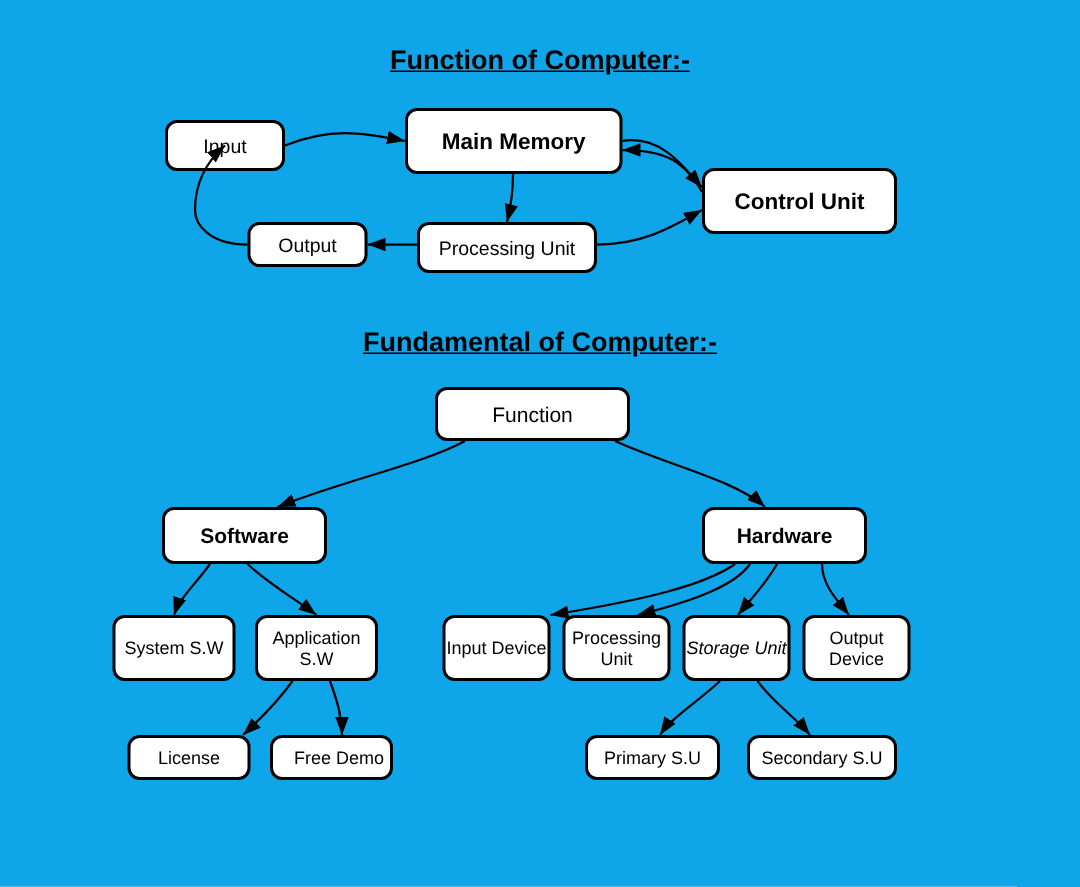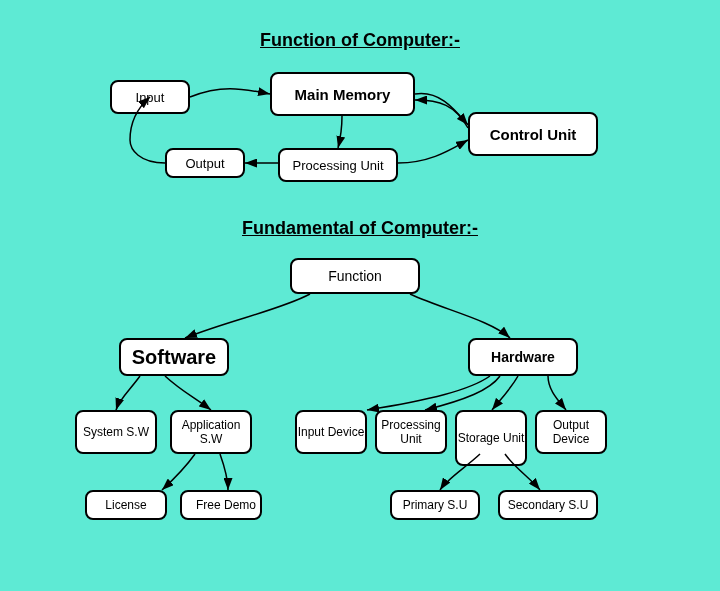--- a/index.html
+++ b/index.html
@@ -8,21 +8,21 @@
       font-family: Arial, sans-serif;
       width: 720px;
       height: 591px;
       overflow: hidden;
       position: relative;
     }
     .page {
       width: 720px;
       height: 591px;
       position: relative;
-      background: #5eead4;
+      background: #0ea5e9;
     }
     .section-title {
       font-size: 18px;
       font-weight: bold;
       text-decoration: underline;
       text-align: center;
     }
     .box {
       border: 2px solid #000;
       border-radius: 8px;
@@ -87,33 +87,33 @@
 
     <path d="M 165,163 C 140,163 130,150 130,140 C 130,125 135,110 150,97" stroke="#000" stroke-width="1.5" fill="none" marker-end="url(#arrowhead)"></path>
 
     <path d="M 398,163 C 430,163 450,150 468,140" stroke="#000" stroke-width="1.5" fill="none" marker-end="url(#arrowhead)"></path>
   </svg>
 
   <div class="section-title" style="position:absolute; top:218px; left:0; width:720px;">Fundamental of Computer:-</div>
 
   <div class="box" style="left:290px; top:258px; width:130px; height:36px; font-size:14px;">Function</div>
 
-  <div class="box box-bold" style="left:108px; top:338px; width:110px; height:38px; font-size:20px;margin-left:11px;">Software</div>
+  <div class="box box-bold" style="left:108px; top:338px; width:110px; height:38px; font-size:14px;">Software</div>
 
   <div class="box box-bold" style="left:468px; top:338px; width:110px; height:38px; font-size:14px;">Hardware</div>
 
   <div class="box" style="left:75px; top:410px; width:82px; height:44px; font-size:12px; white-space:normal; text-align:center;">System S.W</div>
 
   <div class="box" style="left:170px; top:410px; width:82px; height:44px; font-size:12px; white-space:normal; text-align:center;">Application S.W</div>
 
   <div class="box" style="left:295px; top:410px; width:72px; height:44px; font-size:12px; white-space:normal; text-align:left;">Input Device</div>
 
   <div class="box" style="left:375px; top:410px; width:72px; height:44px; font-size:12px; white-space:normal; text-align:center;">Processing Unit</div>
 
-  <div class="box" style="left:455px; top:410px; width:72px; height:56px; font-size:12px; white-space:normal; text-align:center;">Storage Unit</div>
+  <div class="box" style="left:455px; top:410px; width:72px; height:44px; font-size:12px; white-space:normal; text-align:center;font-style:italic;">Storage Unit</div>
 
   <div class="box" style="left:535px; top:410px; width:72px; height:44px; font-size:12px; white-space:normal; text-align:center;">Output Device</div>
 
   <div class="box" style="left:85px; top:490px; width:82px; height:30px; font-size:12px;">License</div>
 
   <div class="box" style="left:180px; top:490px; width:82px; height:30px; font-size:12px;padding-left:10px;">Free Demo</div>
 
   <div class="box" style="left:498px; top:490px; width:100px; height:30px; font-size:12px;">Secondary S.U</div>
 
   <div class="box" style="left:390px; top:490px; width:90px; height:30px; font-size:12px;">Primary S.U</div>

